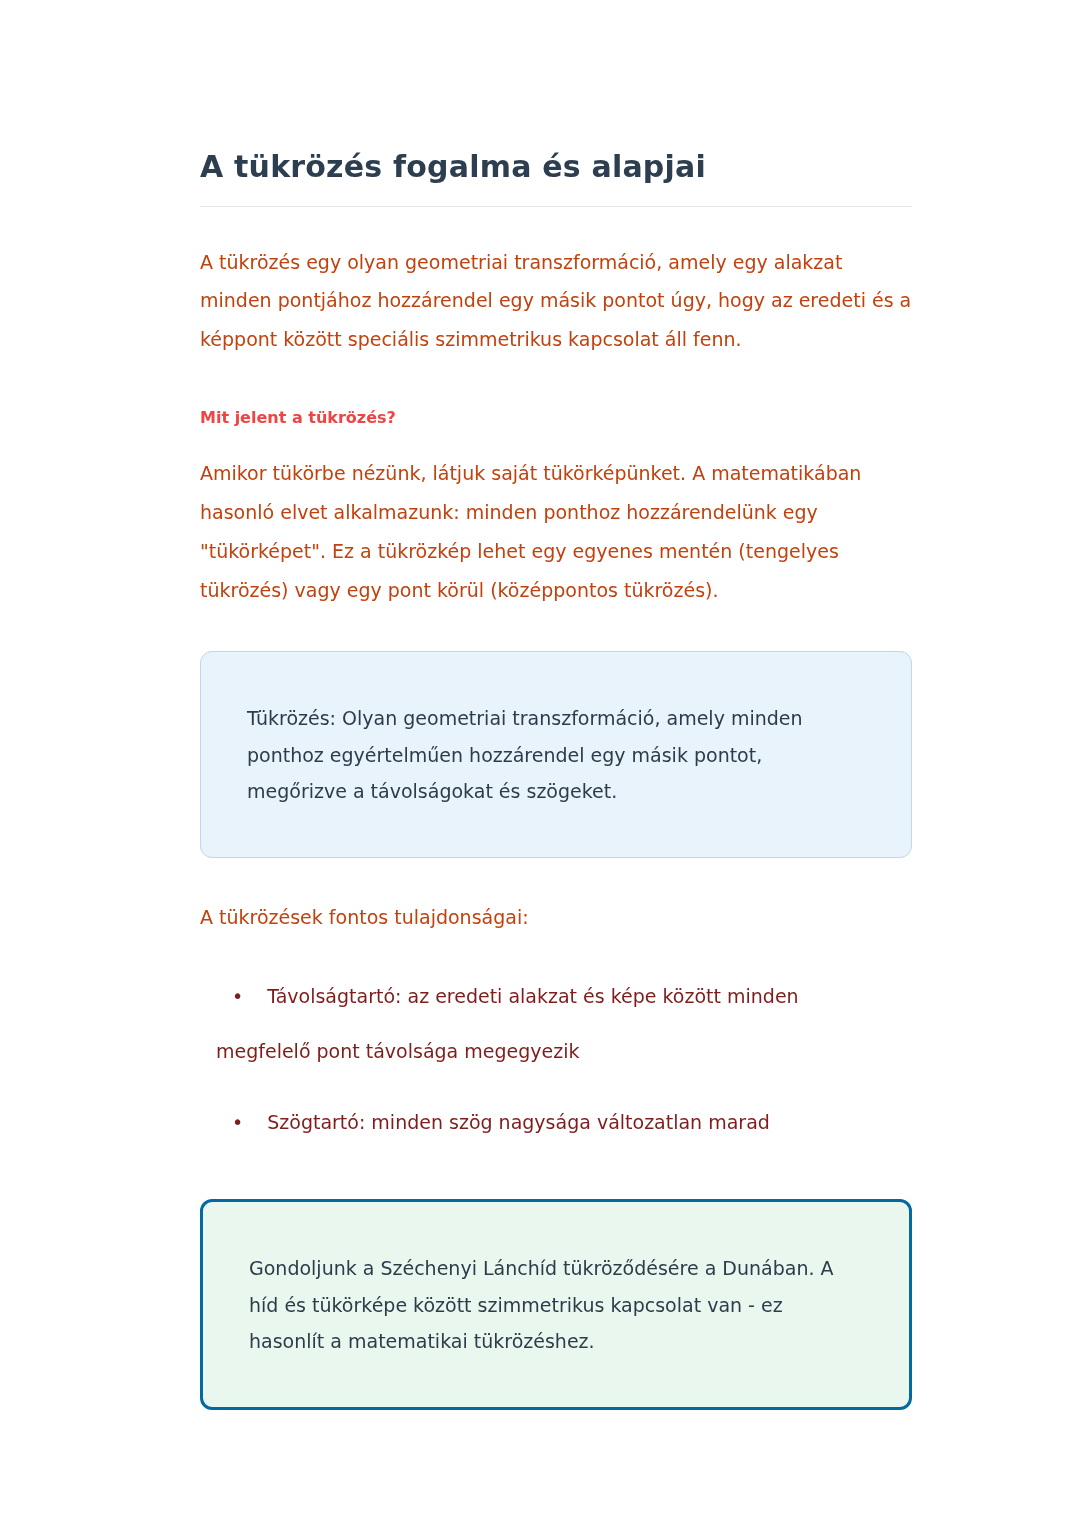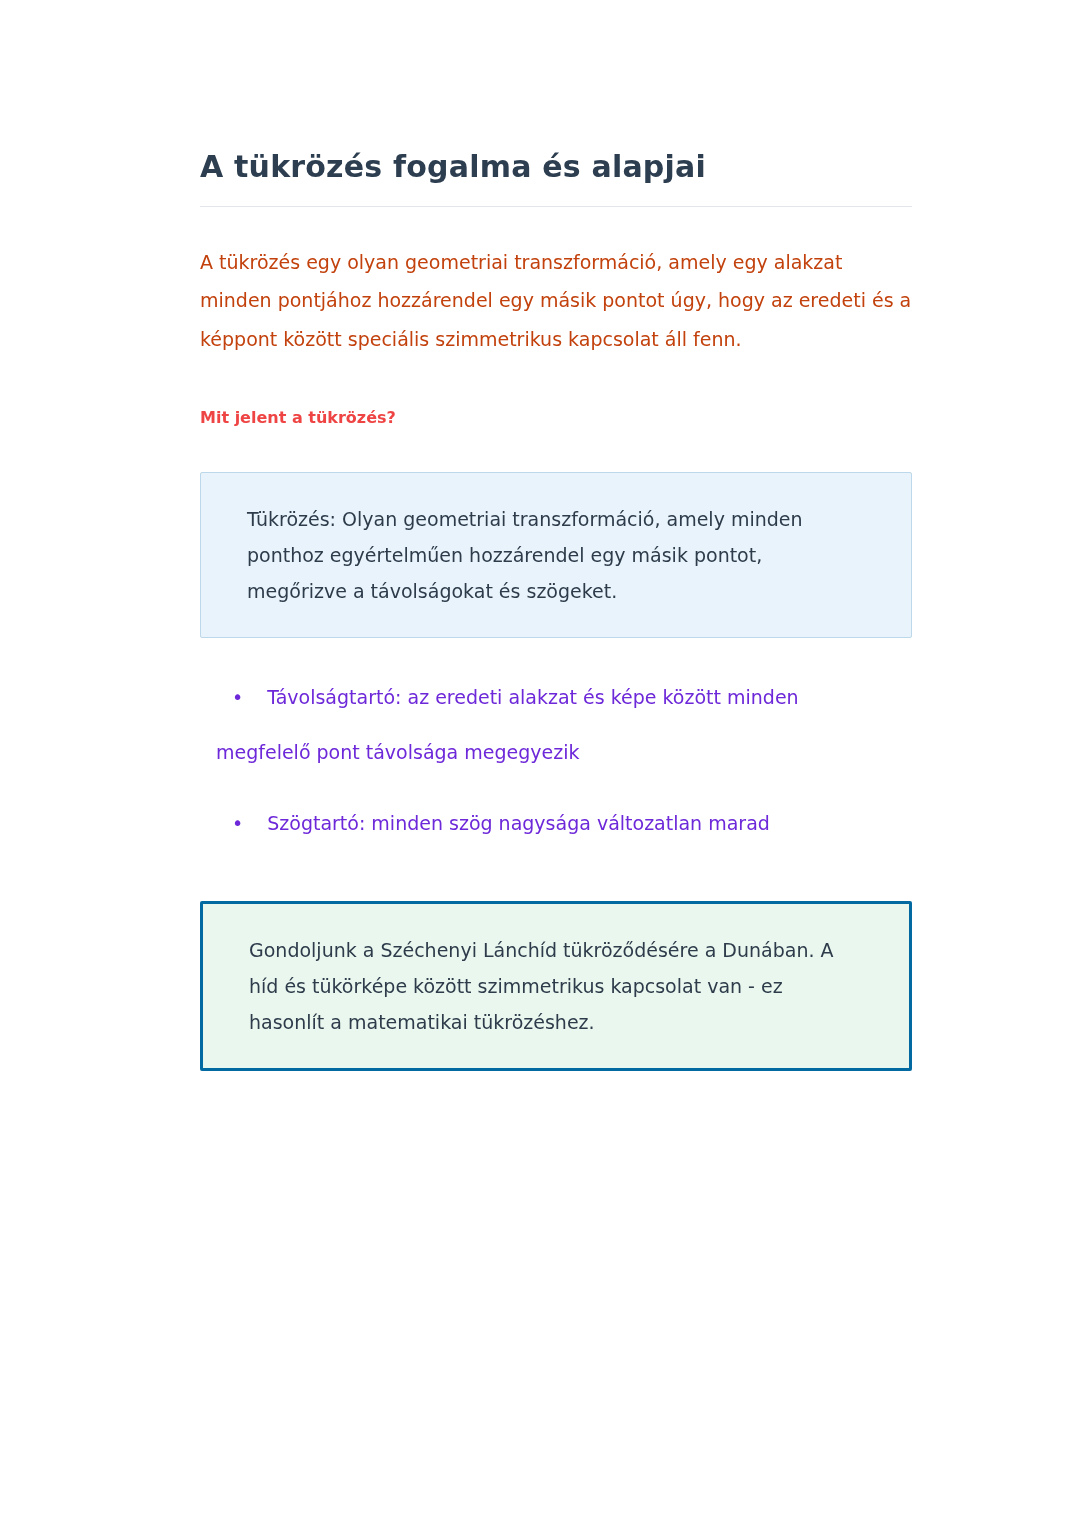--- a/index.html
+++ b/index.html
@@ -38,22 +38,22 @@
     font-weight: bold;
     color: #ef4444;
     margin-top: 48px;
     line-height: 1.4;
   }
   .subheading + .body-text {
     margin-top: 24px;
   }
   .callout {
     margin-top: 42px;
-    padding: 12px 30px;
-    border-radius: 2px;
+    padding: 32px 30px;
+    border-radius: 12px;
   }
   .callout-blue {
     background: #e8f3fb;
     border: 1px solid #bcd8ea;
   }
   .callout-green {
     background: #eaf7ef;
     border: 3px solid #0369a1;
   }
   .callout-text {
@@ -63,45 +63,47 @@
   }
   .lead-text {
     margin-top: 40px;
   }
   .bullet-list {
     margin-top: 24px;
   }
   .bullet-item {
     font-size: 19px;
     line-height: 2.05;
-    color: #6d28d9;
+    color: #7f1d1d;
   }
   .bullet {
     display: inline-block;
     margin-right: 8px;
   }
 </style>
 </head>
 <body>
 
 <div class="page">
 
   <h1 class="title">A tükrözés fogalma és alapjai</h1>
 
   <hr class="title-rule">
 
   <p class="body-text">A tükrözés egy olyan geometriai transzformáció, amely egy alakzat minden pontjához hozzárendel egy másik pontot úgy, hogy az eredeti és a képpont között speciális szimmetrikus kapcsolat áll fenn.</p>
 
   <h2 class="subheading">Mit jelent a tükrözés?</h2>
 
+  <p class="body-text">Amikor tükörbe nézünk, látjuk saját tükörképünket. A matematikában hasonló elvet alkalmazunk: minden ponthoz hozzárendelünk egy "tükörképet". Ez a tükrözkép lehet egy egyenes mentén (tengelyes tükrözés) vagy egy pont körül (középpontos tükrözés).</p>
 
   <div class="callout callout-blue">
     <p class="callout-text">Tükrözés: Olyan geometriai transzformáció, amely minden ponthoz egyértelműen hozzárendel egy másik pontot, megőrizve a távolságokat és szögeket.</p>
   </div>
 
+  <p class="body-text lead-text">A tükrözések fontos tulajdonságai:</p>
 
   <div class="bullet-list">
 
     <p class="bullet-item"><span class="bullet">•</span><span>Távolságtartó: az eredeti alakzat és képe között minden megfelelő pont távolsága megegyezik</span></p>
 
     <p class="bullet-item"><span class="bullet">•</span><span>Szögtartó: minden szög nagysága változatlan marad</span></p>
 
 
   </div>
 

